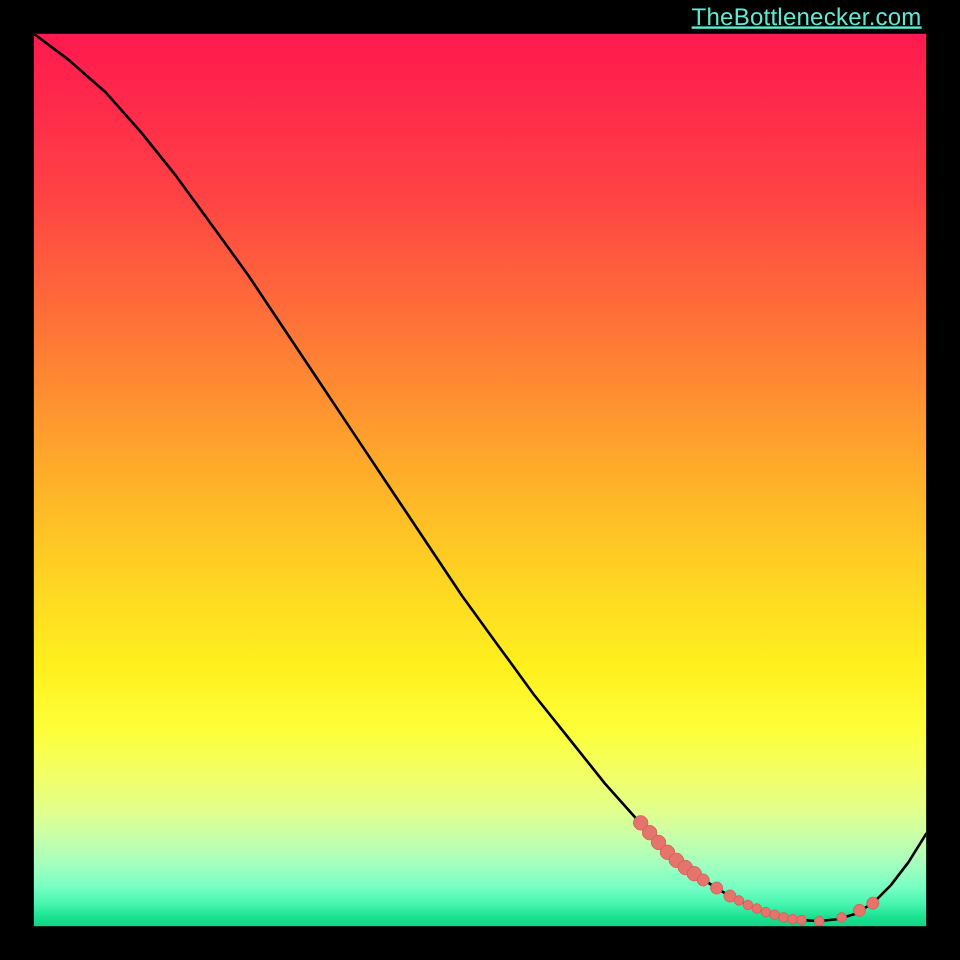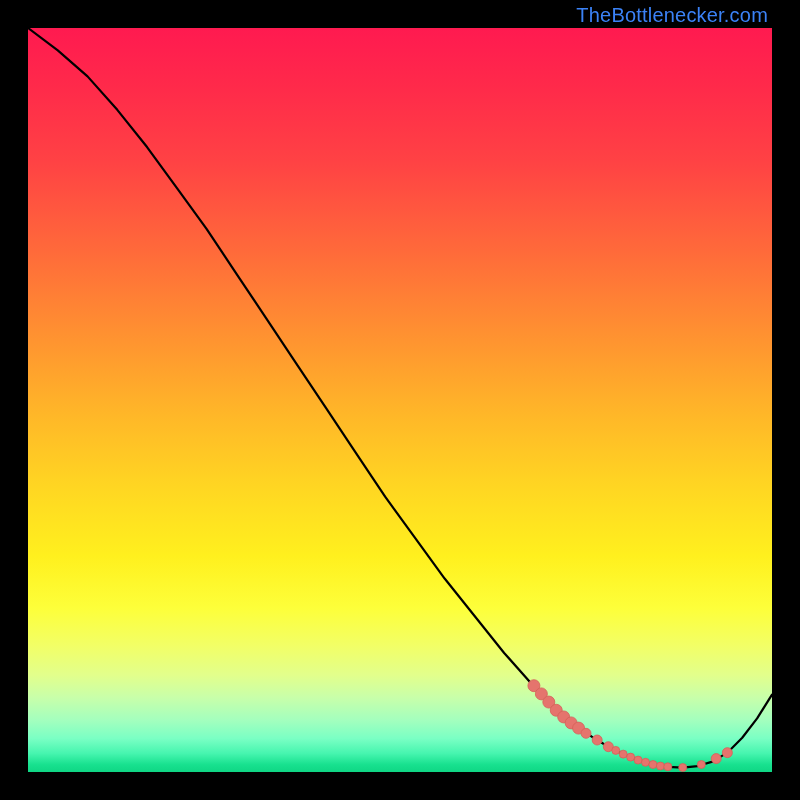--- a/index.html
+++ b/index.html
@@ -49,22 +49,23 @@
       #18e18f 99%,
       #0fd684 100%
     );
   }
   .watermark {
     position: absolute;
     top: 4px;
     right: 32px;
     font-family: Arial, Helvetica, sans-serif;
     font-size: 20px;
-    color: #3b82f6;
+    color: #5eead4;
     letter-spacing: 0.2px;
+    text-decoration: underline;
   }
   svg.curve {
     position: absolute;
     inset: 0;
   }
 </style>
 </head>
 <body>
 
 <div class="frame">

